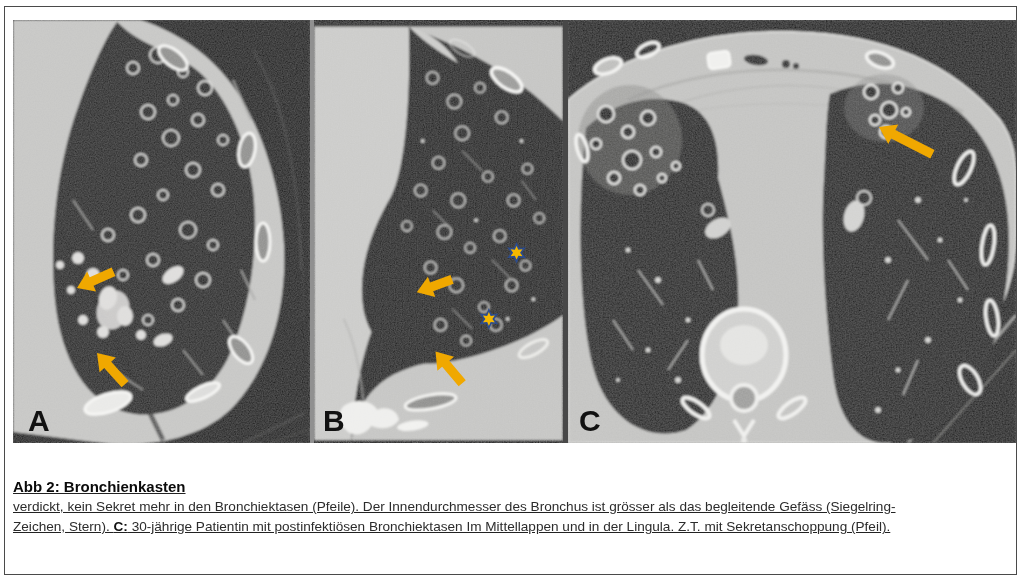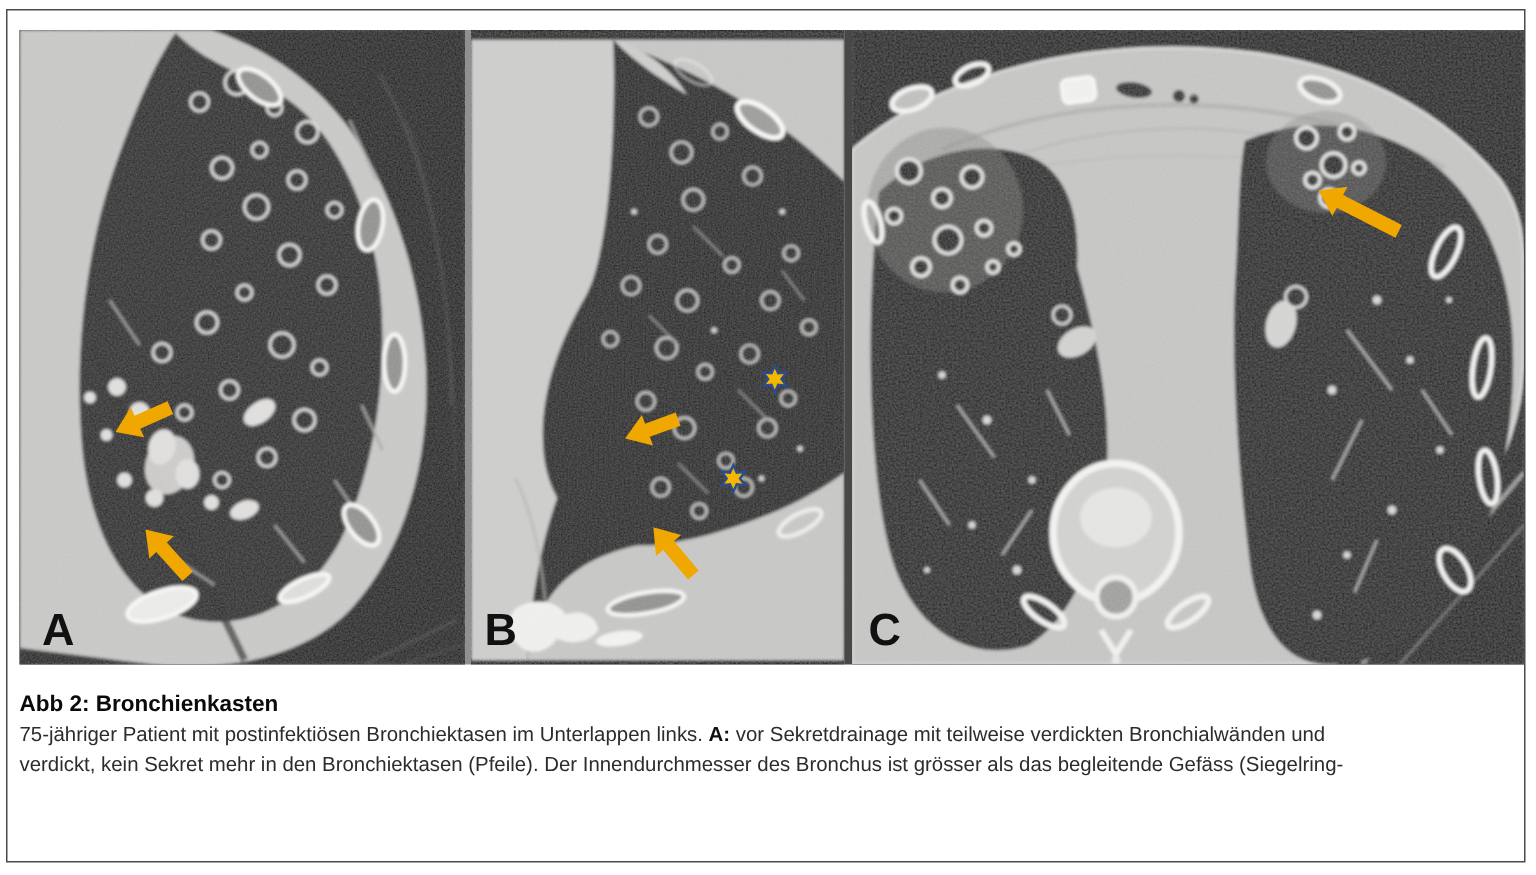--- a/index.html
+++ b/index.html
@@ -12,21 +12,21 @@
   .panel-a{left:13px;width:297px;}
   .panel-b{left:314px;width:249px;}
   .panel-c{left:568px;width:448px;}
   .gap{position:absolute;top:20px;height:423px;}
   .gap-ab{left:310px;width:4px;background:#909090;}
   .gap-bc{left:563px;width:5px;background:#484848;}
   .plabel{position:absolute;bottom:7px;left:15px;font-weight:bold;font-size:30px;
           line-height:1;color:#111;letter-spacing:0;}
   .panel-b .plabel{left:9px;}
   .panel-c .plabel{left:11px;}
-  .caption{position:absolute;left:13px;top:460px;width:1000px;color:#222;}
+  .caption{position:absolute;left:13px;top:477px;width:1000px;color:#222;text-decoration:underline;}
   .cap-title{font-weight:bold;font-size:15px;line-height:20px;color:#0a0a0a;}
   .cap-body{font-size:13.6px;line-height:20.2px;color:#2c2c2c;}
   .cap-line{white-space:nowrap;}
   .cap-line b{font-weight:bold;color:#111;}
 </style>
 </head>
 <body>
 
 <div class="page">
 
@@ -318,19 +318,19 @@
       <g>
         <path transform="translate(311,107) rotate(27)" d="M0,0 L16,-11 L16,-4.7 L60,-4.7 L60,4.7 L16,4.7 L16,11 Z" fill="#F0A800"></path>
       </g>
     </svg>
     <div class="plabel" style="color: rgb(17, 17, 17);">C</div>
   </div>
 
   <div class="caption">
     <div class="cap-title">Abb 2: Bronchienkasten</div>
     <div class="cap-body">
-        <div class="cap-line"><span>75-jähriger Patient mit postinfektiösen Bronchiektasen im Unterlappen links. </span><b>A:</b><span> vor Sekretdrainage mit teilweise verdickten Bronchialwänden und</span></div>
         <div class="cap-line"><span>verdickt, kein Sekret mehr in den Bronchiektasen (Pfeile). Der Innendurchmesser des Bronchus ist grösser als das begleitende Gefäss (Siegelring-</span></div>
+        <div class="cap-line"><span>Zeichen, Stern). </span><b>C:</b><span> 30-jährige Patientin mit postinfektiösen Bronchiektasen Im Mittellappen und in der Lingula. Z.T. mit Sekretanschoppung (Pfeil).</span></div>
       </div>
   </div>
 
   <div class="frame"></div>
 </div>
 
 </body></html>

